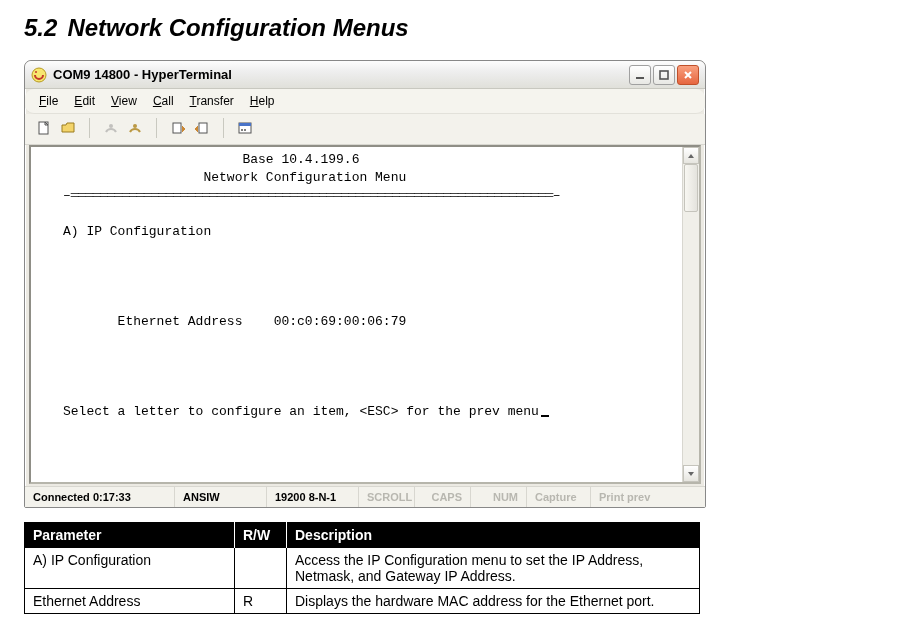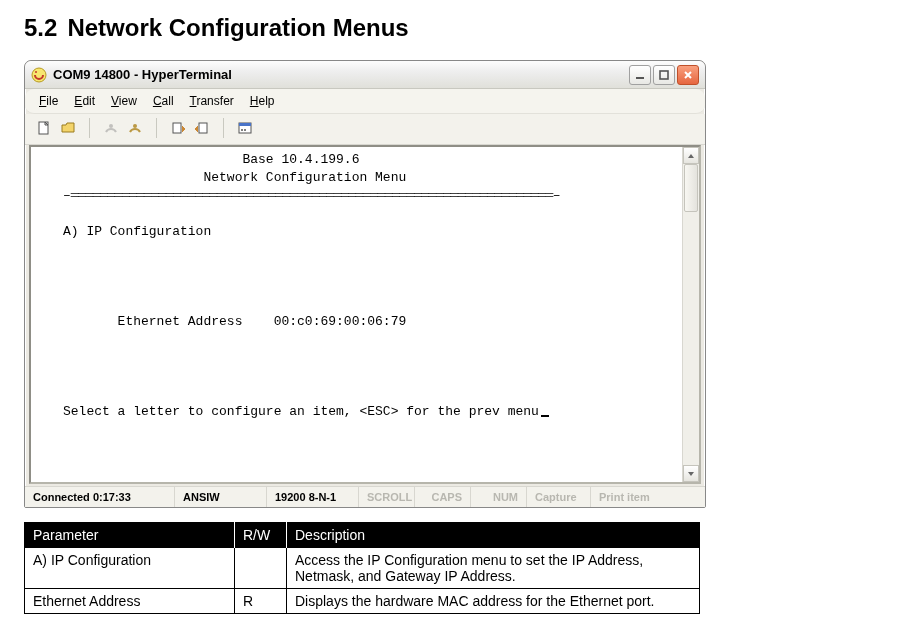--- a/index.html
+++ b/index.html
@@ -7,20 +7,21 @@
     margin: 0;
     padding: 0;
     font-family: Arial, Helvetica, sans-serif;
     background: #fff;
     width: 924px;
   }
   .page {
     padding: 10px 24px 20px;
   }
   .section-title {
+    font-style: italic;
     font-weight: bold;
     font-size: 24px;
     margin: 4px 0 18px;
   }
   .section-num { margin-right: 10px; }
 
   
   .window {
     width: 682px;
     border: 1px solid #888;
@@ -169,21 +170,21 @@
   .param-table {
     width: 676px;
     border-collapse: collapse;
     border: 1.5px solid #000;
     font-size: 14px;
   }
   .param-table th {
     background: #000; color: #fff;
     text-align: left;
     padding: 4px 8px;
-    font-weight: normal;
+    font-weight: bold;
     border-right: 1px solid #fff;
   }
   .param-table th:last-child { border-right: none; }
   .param-table td {
     border: 1px solid #000;
     padding: 4px 8px;
     vertical-align: top;
   }
   .col-param { width: 210px; }
   .col-rw { width: 52px; margin-left: 36px; }
@@ -328,21 +329,21 @@
     </div>
 
     <div class="statusbar">
       <div class="status-cell w1">Connected 0:17:33</div>
       <div class="status-cell w2">ANSIW</div>
       <div class="status-cell w3">19200 8-N-1</div>
       <div class="status-cell wsm dim">SCROLL</div>
       <div class="status-cell wsm dim">CAPS</div>
       <div class="status-cell wsm dim">NUM</div>
       <div class="status-cell wmd dim">Capture</div>
-      <div class="status-cell dim">Print item</div>
+      <div class="status-cell dim">Print prev</div>
     </div>
 
   </div>
 
   <table class="param-table">
     <thead>
       <tr>
         <th class="col-param">Parameter</th>
         <th class="col-rw">R/W</th>
         <th>Description</th>

